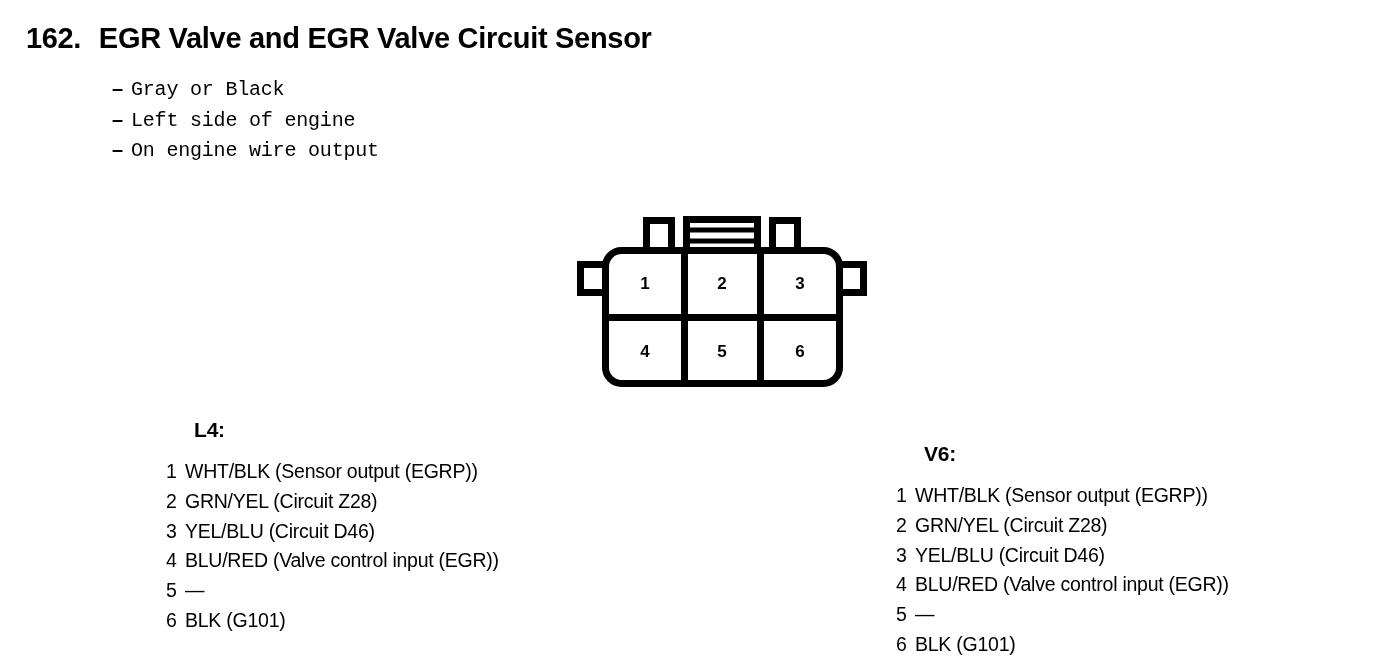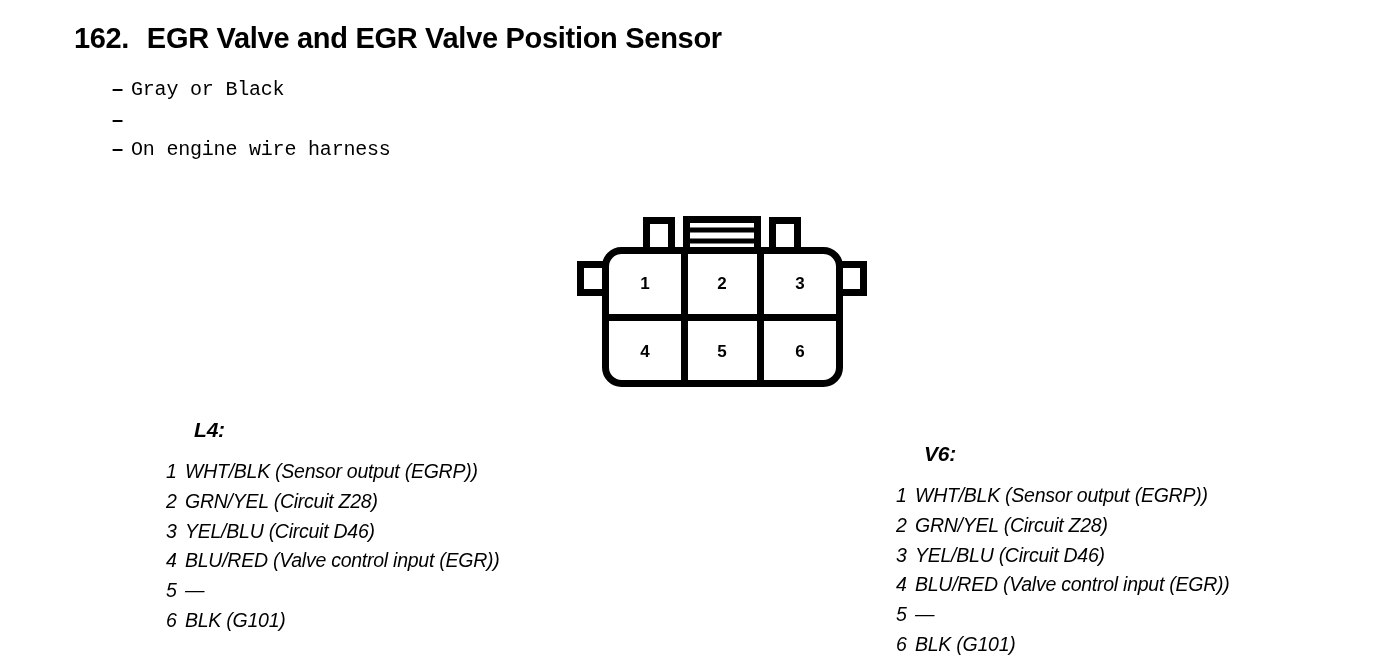--- a/index.html
+++ b/index.html
@@ -23,21 +23,20 @@
     top: 22px;
     display: flex;
     align-items: baseline;
     white-space: nowrap;
   }
   .heading-number {
     font-size: 29px;
     font-weight: bold;
     letter-spacing: -0.4px;
     margin-right: 18px;
-    margin-left: 48px;
   }
   .heading-title {
     font-size: 29px;
     font-weight: bold;
     letter-spacing: -0.3px;
   }
 
   
   .notes {
     position: absolute;
@@ -79,21 +78,20 @@
     font-weight: bold;
     fill: #000000;
     text-anchor: middle;
     dominant-baseline: middle;
   }
 
   
   .pin-column {
     position: absolute;
     top: 418px;
-    font-style: italic;
   }
   .pin-column.left  { left: 166px; }
   .pin-column.right { left: 896px; margin-top: 24px; }
 
   .column-title {
     font-size: 21px;
     font-weight: bold;
     letter-spacing: -0.2px;
     margin-left: 28px;
     margin-bottom: 15px;
@@ -113,34 +111,35 @@
   .pin-row-desc {
     flex: 0 0 auto;
     text-align: right;
   }
 </style>
 </head>
 <body>
 
 <div class="heading">
   <span class="heading-number">162.</span>
-  <span class="heading-title">EGR Valve and EGR Valve Position Sensor</span>
+  <span class="heading-title">EGR Valve and EGR Valve Circuit Sensor</span>
 </div>
 
 <div class="notes">
   <div class="note-row">
     <span class="note-dash">–</span>
     <span class="note-text">Gray or Black</span>
   </div>
   <div class="note-row">
     <span class="note-dash">–</span>
+    <span class="note-text">Left side of engine</span>
   </div>
   <div class="note-row">
     <span class="note-dash">–</span>
-    <span class="note-text">On engine wire harness</span>
+    <span class="note-text">On engine wire output</span>
   </div>
 </div>
 
 <div class="connector">
   <svg width="292" height="176" viewBox="0 0 292 176" xmlns="http://www.w3.org/2000/svg">
     <g fill="none" stroke="#000000" stroke-width="7" stroke-linejoin="miter" stroke-linecap="butt">
 
       <rect x="70.5" y="6.5" width="25" height="30"></rect>
 
       <rect x="196.5" y="6.5" width="25" height="30"></rect>

